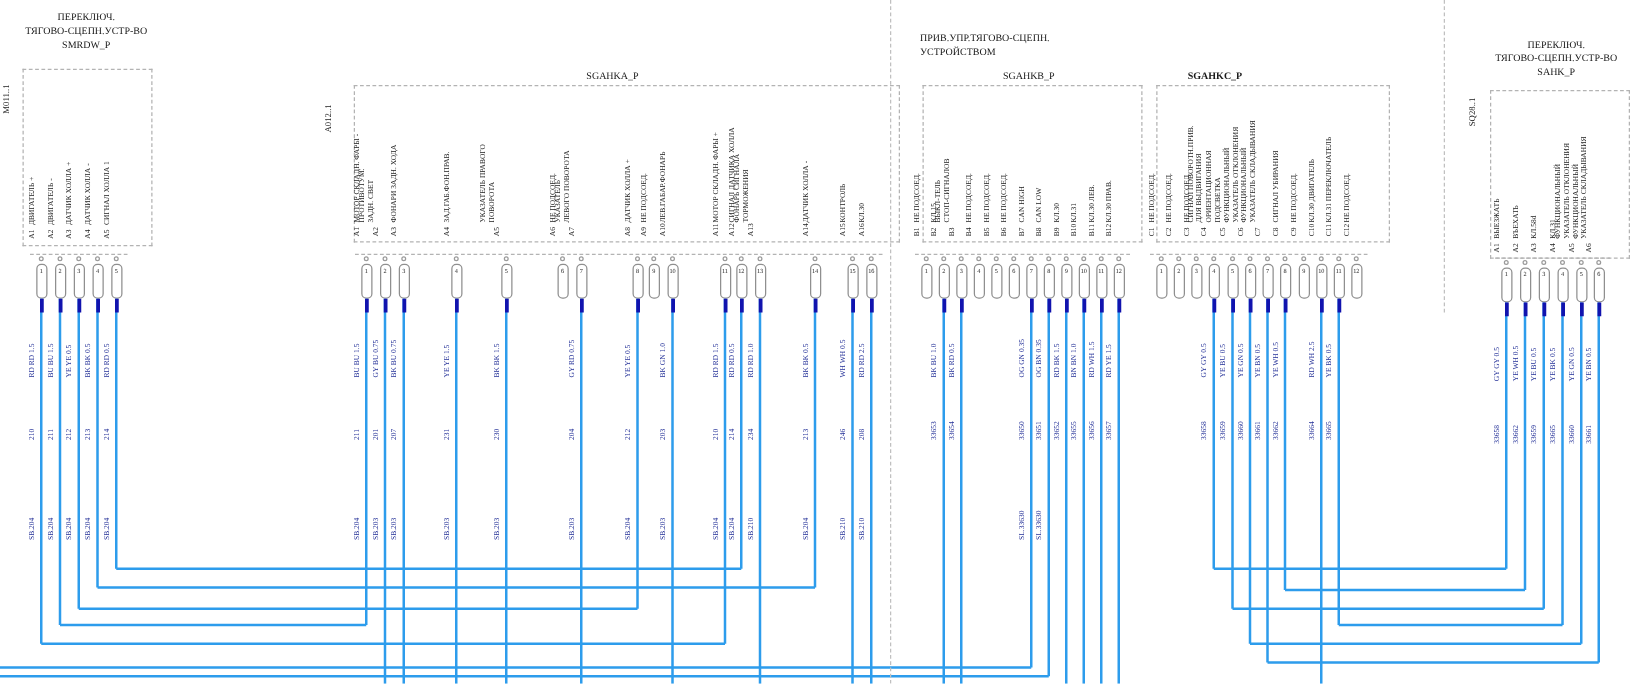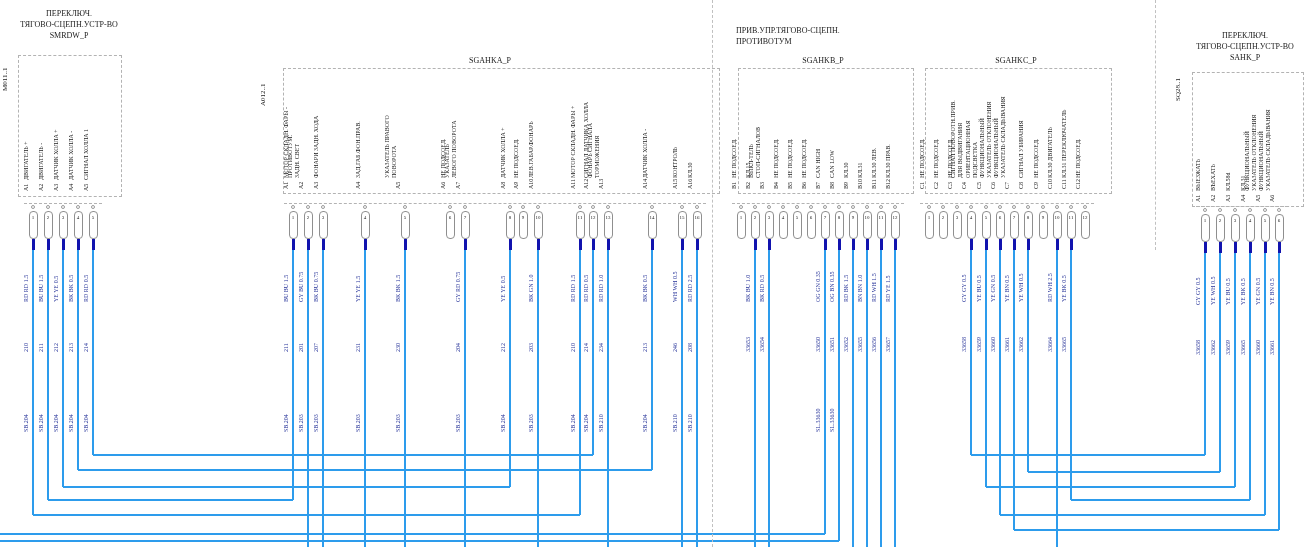--- a/index.html
+++ b/index.html
@@ -255,21 +255,21 @@
     <div class="circ" style="left: 695px; top: 205px;"></div>
     <div class="term" style="left: 692.5px; top: 211px;">
       <div class="tnum">16</div>
     </div>
     <div class="wire" style="left: 696px; top: 239px; width: 2px; height: 321px;"></div>
     <div class="stub" style="left: 695.5px; top: 239px; width: 3px; height: 11px;"></div>
     <div class="rot wlab" style="left: 693.5px; top: 295px;">RD RD 2.5</div>
     <div class="rot wlab" style="left: 693.5px; top: 345px;">208</div>
     <div class="rot wlab" style="left: 693.5px; top: 425px;">SB.210</div>
     <div class="t" style="left: 736px; top: 26px;">ПРИВ.УПР.ТЯГОВО-СЦЕПН.</div>
-    <div class="t" style="left: 736px; top: 37px;">ПРОТИВОТУМ</div>
+    <div class="t" style="left: 736px; top: 37px;">УСТРОЙСТВОМ</div>
     <div class="t tc" style="left: 713px; top: 56px; width: 220px;">SGAHKB_P</div>
     <div class="box" style="left: 738px; top: 68px; width: 174px; height: 124px;"></div>
     <div class="dashh" style="left: 732px; top: 203px; width: 172px;"></div>
     <div class="rot " style="left: 737.5px; top: 171px;">НЕ ПОДСОЕД.</div>
     <div class="rot " style="left: 737.5px; top: 182px;">B1</div>
     <div class="circ" style="left: 739px; top: 205px;"></div>
     <div class="term" style="left: 736.5px; top: 211px;">
       <div class="tnum">1</div>
     </div>
     <div class="rot " style="left: 751.5px; top: 171px;">КЛ.15</div>
@@ -366,21 +366,21 @@
     <div class="rot " style="left: 891.5px; top: 171px;">КЛ.30 ПРАВ.</div>
     <div class="rot " style="left: 891.5px; top: 182px;">B12</div>
     <div class="circ" style="left: 893px; top: 205px;"></div>
     <div class="term" style="left: 890.5px; top: 211px;">
       <div class="tnum">12</div>
     </div>
     <div class="wire" style="left: 894px; top: 239px; width: 2px; height: 321px;"></div>
     <div class="stub" style="left: 893.5px; top: 239px; width: 3px; height: 11px;"></div>
     <div class="rot wlab" style="left: 891.5px; top: 295px;">RD YE 1.5</div>
     <div class="rot wlab" style="left: 891.5px; top: 345px;">33657</div>
-    <div class="t tc" style="left: 906px; top: 56px; width: 220px;">SGAHKC_P</div>
+    <div class="t tc" style="left: 862px; top: 56px; width: 220px; font-weight: bold;">SGAHKC_P</div>
     <div class="box" style="left: 925px; top: 68px; width: 185px; height: 124px;"></div>
     <div class="dashh" style="left: 920px; top: 203px; width: 174px;"></div>
     <div class="rot " style="left: 925.5px; top: 171px;">НЕ ПОДСОЕД.</div>
     <div class="rot " style="left: 925.5px; top: 182px;">C1</div>
     <div class="circ" style="left: 927px; top: 205px;"></div>
     <div class="term" style="left: 924.5px; top: 211px;">
       <div class="tnum">1</div>
     </div>
     <div class="rot " style="left: 939.5px; top: 171px;">НЕ ПОДСОЕД.</div>
     <div class="rot " style="left: 939.5px; top: 182px;">C2</div>

